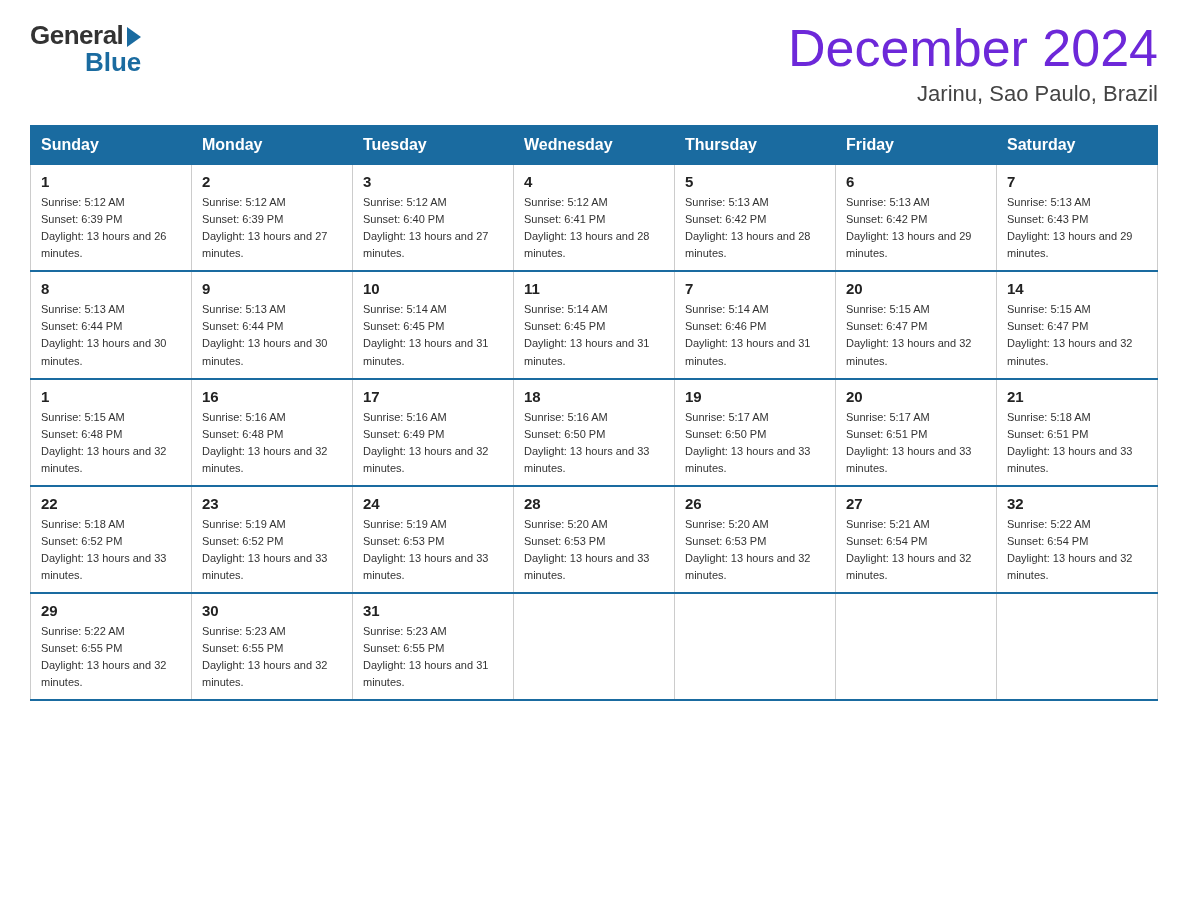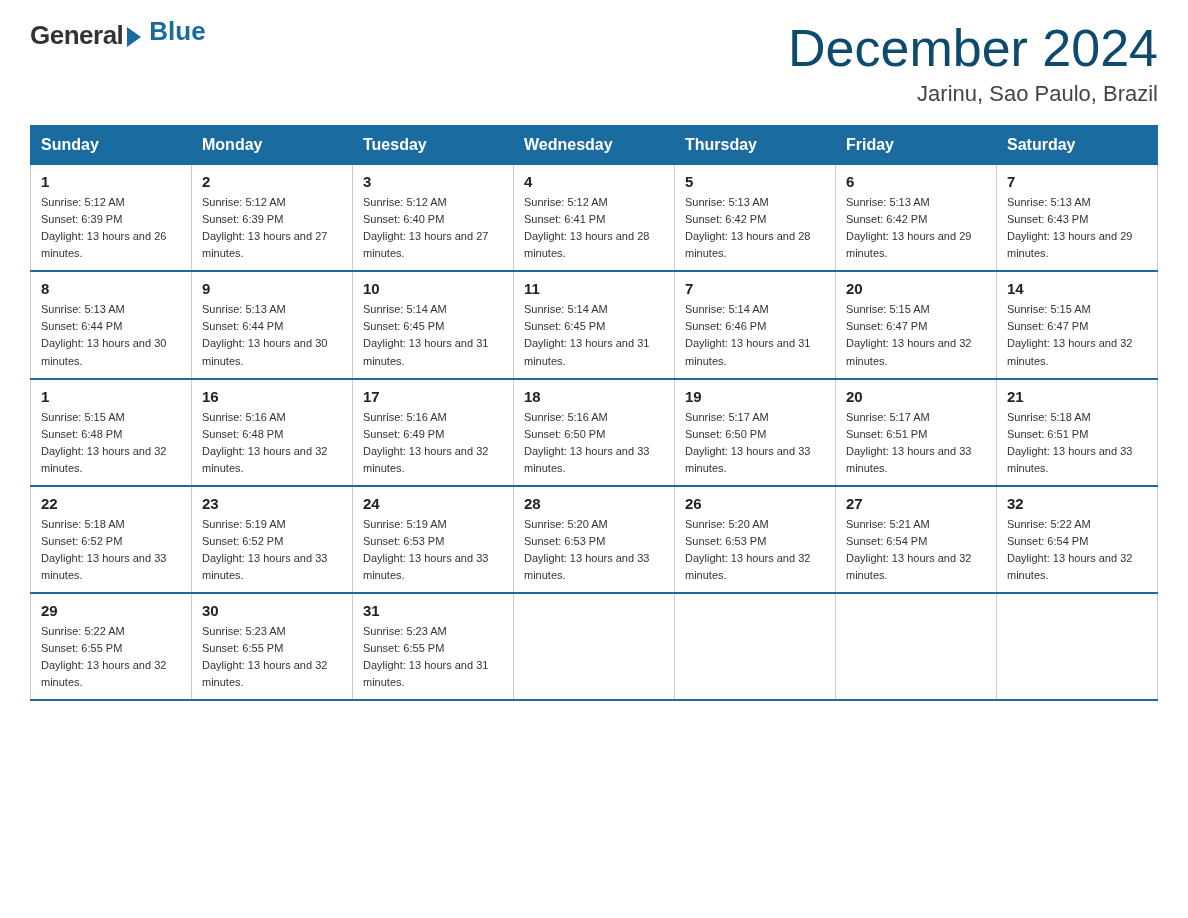--- a/index.html
+++ b/index.html
@@ -11,22 +11,22 @@
       padding: 20px 30px;
     }
     .header {
       display: flex;
       justify-content: space-between;
       align-items: flex-start;
       margin-bottom: 18px;
     }
     .logo {
       display: flex;
-      flex-direction: row;
-      align-items: flex-start;
+      flex-direction: column;
+      align-items: flex-end;
     }
     .logo-top {
       display: flex;
       align-items: center;
     }
     .logo-general {
       font-size: 26px;
       font-weight: bold;
       color: #333;
       letter-spacing: -0.5px;
@@ -46,21 +46,21 @@
       color: #1a6ba0;
       margin-top: -4px;
       margin-left: 8px;
     }
     .title-block {
       text-align: right;
     }
     .month-title {
       font-size: 52px;
       font-weight: 300;
-      color: #0c4a6e;
+      color: #6d28d9;
       line-height: 1.1;
     }
     .location {
       font-size: 22px;
       color: #444;
       font-weight: 400;
       margin-top: 4px;
     }
     table {
       width: 100%;

